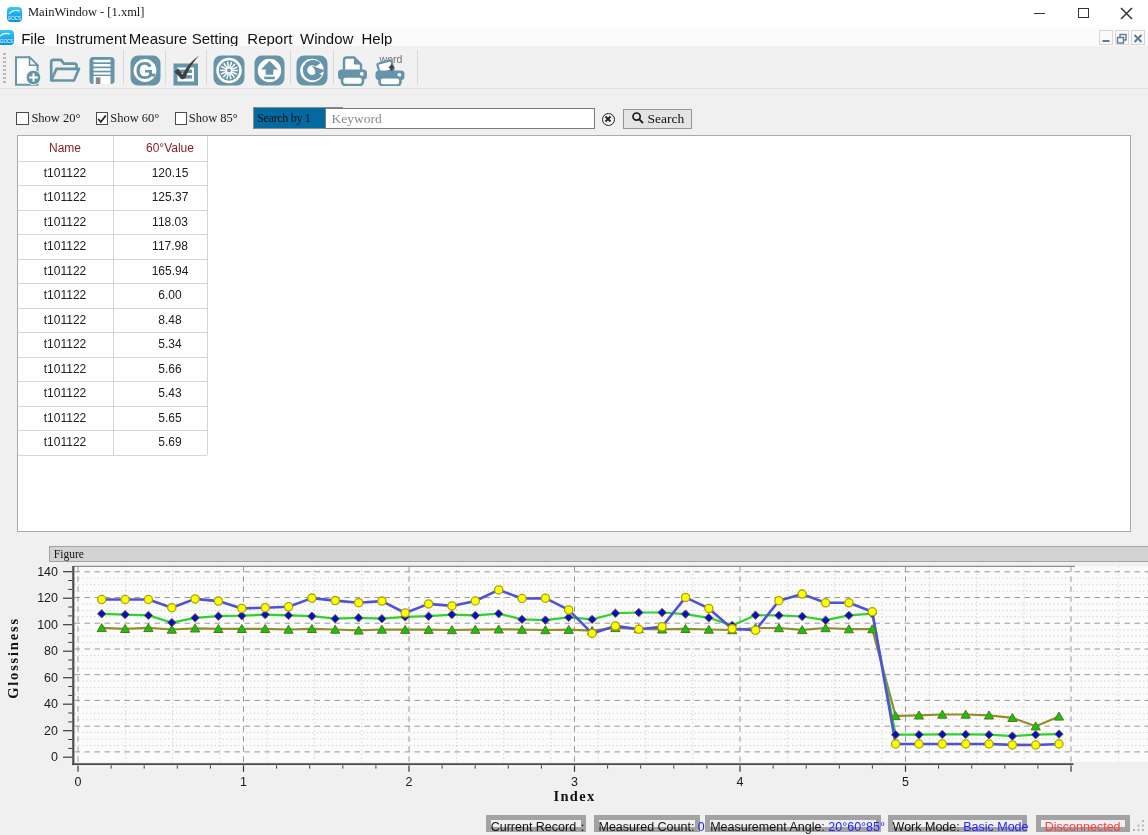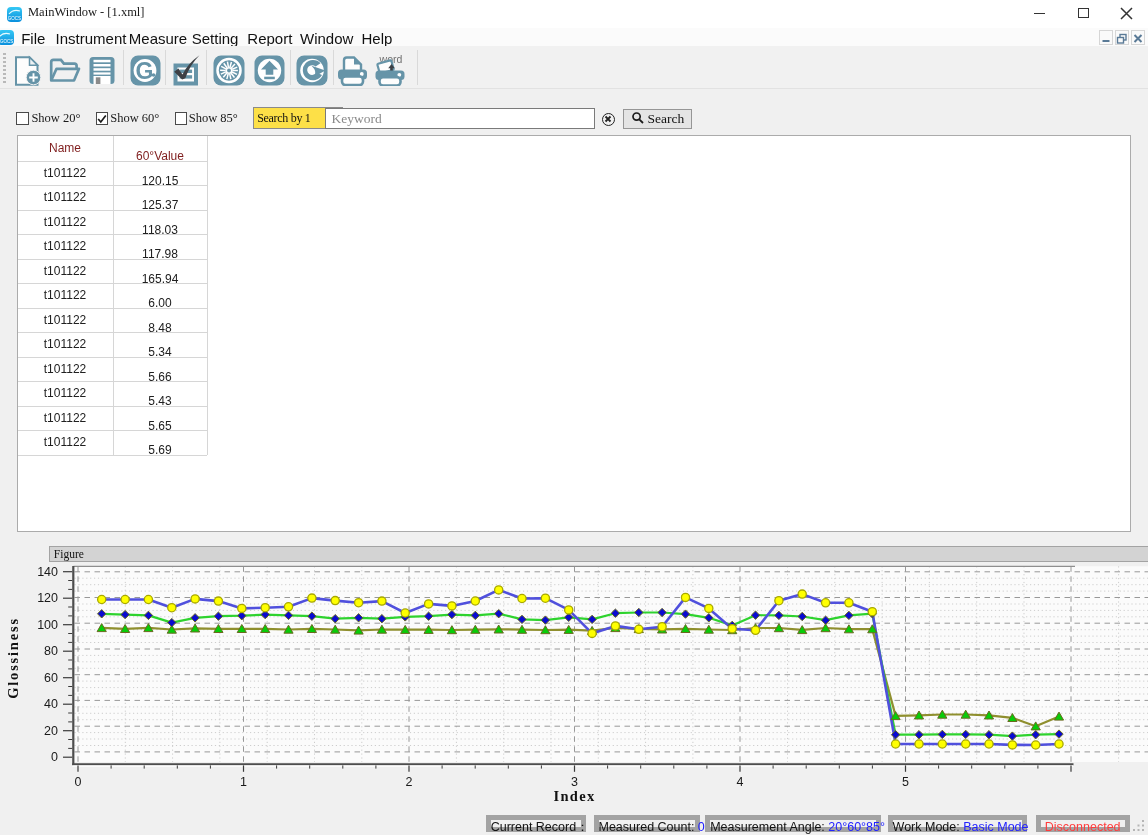--- a/index.html
+++ b/index.html
@@ -9,32 +9,32 @@
 #menubar { position:absolute; left:0; top:28px; width:1148px; height:17.5px; background:#fbfbfb; }
 .mi { position:absolute; top:2px; font-size:15px; color:#111; white-space:pre; }
 .mi u { text-underline-offset:2px; }
 #toolbar { position:absolute; left:0; top:45.5px; width:1148px; height:43px; background:#f1f1f1; border-bottom:1px solid #e2e2e2; }
 .tbi { position:absolute; top:9px; }
 .tsep { position:absolute; top:4px; height:35px; width:1px; background:#d9d9d9; }
 #grip { position:absolute; left:3px; top:7px; width:3px; height:30px;
   background:repeating-linear-gradient(#b9b9b9 0 2px, #f1f1f1 2px 4px); }
 .cb { position:absolute; top:112px; width:12.5px; height:12.5px; background:#fff; border:1.4px solid #4a4a4a; }
 .cblab { position:absolute; top:110.5px; font-family:"Liberation Serif",serif; font-size:12.5px; color:#1a1a1a; }
-#combo { position:absolute; left:253.2px; top:107px; width:90px; height:22px; background:#fde047; border:1px solid #8a8a8a;
+#combo { position:absolute; left:253.2px; top:107px; width:90px; height:22px; background:#0369a1; border:1px solid #8a8a8a;
   font-family:"Liberation Serif",serif; font-size:12px; letter-spacing:-0.3px; color:#111; line-height:21px; padding-left:3px; white-space:nowrap; overflow:hidden; }
 #combo .arr { position:absolute; right:4px; top:9px; width:0; height:0; border:4px solid transparent; border-top:5px solid #222; }
 #kw { position:absolute; left:324.5px; top:107.5px; width:270.5px; height:21.5px; background:#fff; border:1px solid #7a7a7a;
   font-family:"Liberation Serif",serif; font-size:13.5px; color:#8a8a8a; line-height:19.5px; padding-left:6px; }
 #clearbtn { position:absolute; left:602px; top:113px; width:13.4px; height:13.4px; border:1.8px solid #222; border-radius:50%; }
 #searchbtn { position:absolute; left:622.9px; top:108.5px; width:69px; height:20.5px; background:#e4e4e4; border:1px solid #969696;
   font-family:"Liberation Serif",serif; font-size:13.5px; color:#111; text-align:center; line-height:18.5px; }
 #tablepanel { position:absolute; left:16.5px; top:134.7px; width:1114.5px; height:397px; background:#fff; border:1px solid #ababab; }
 .trow { position:absolute; left:0; width:190px; height:24.5px; font-size:12px; color:#202020; }
 .trow span { position:absolute; text-align:center; line-height:24.5px; }
-.c1 { left:0; width:95px; } .c2 { left:95px; width:95px;margin-top:8px; }
+.c1 { left:0; width:95px; } .c2 { left:105px; width:95px; }
 .hline { position:absolute; left:0; width:189.9px; height:1px; background:#d6d6d6; }
 .vline { position:absolute; top:0; width:1px; background:#d6d6d6; }
 #thead { position:absolute; left:0; top:0; width:190px; height:25.3px; font-size:12px; color:#7f1d1d; }
 #thead span { position:absolute; text-align:center; line-height:25.3px; }
 #figbar { position:absolute; left:7.8px; top:546.1px; width:1133.6px; height:16.2px; background:#d3d3d3; border:1px solid #a3a3a3;
   font-family:"Liberation Serif",serif; font-size:11.5px; color:#111; line-height:14.5px; padding-left:4px;margin-left:41px; }
 .sbox { position:absolute; top:815px; height:17.3px; border:5px solid #a3a3a3; font-size:12.5px; color:#111;
   text-align:center; line-height:15.5px; white-space:pre; }
 .blue { color:#2222ff; }
 #mdibtns div { position:absolute; top:1.5px; width:14px; height:15.5px; background:#fafafa; border:1px solid #d6d6d6; }

